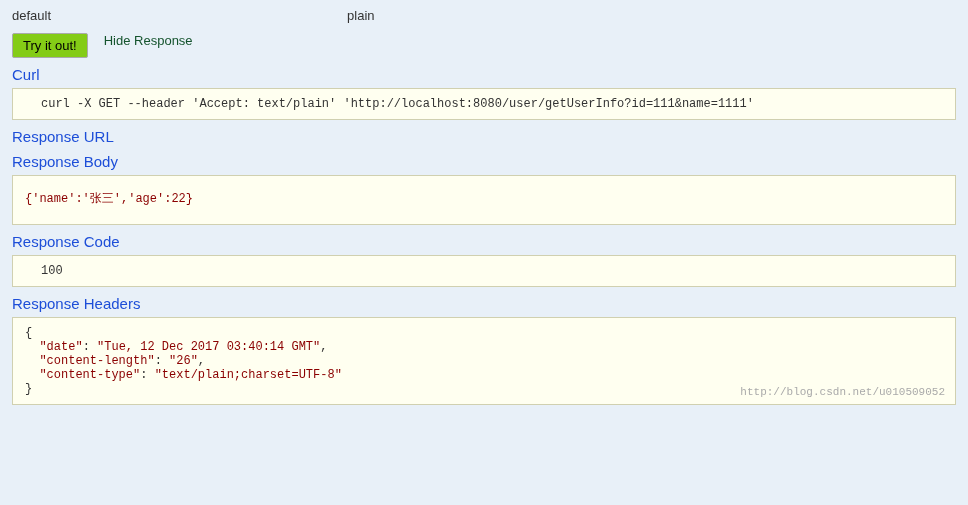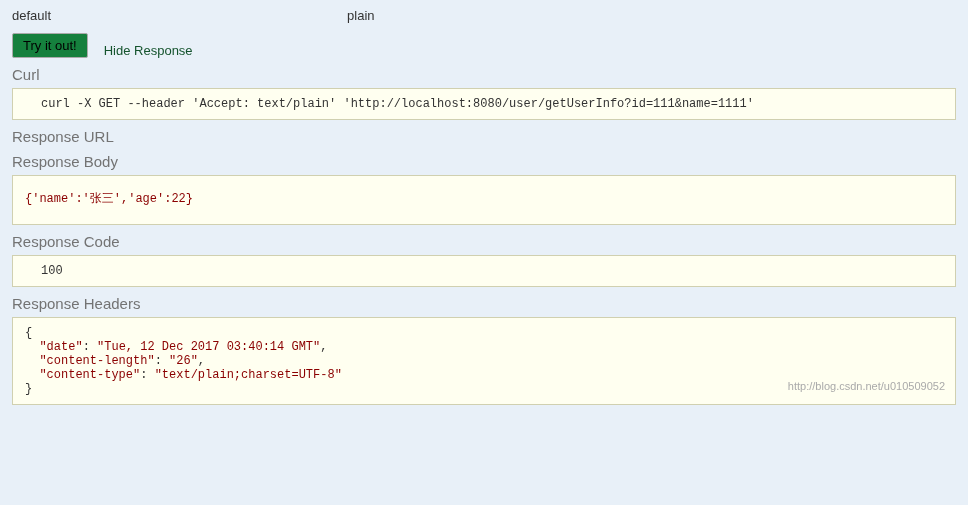--- a/index.html
+++ b/index.html
@@ -5,39 +5,39 @@
     * { box-sizing: border-box; margin: 0; padding: 0; }
     body {
       background-color: #e8f0f8;
       font-family: Arial, sans-serif;
       font-size: 13px;
       color: #333;
       padding: 8px 12px;
     }
     .top-row {
       display: flex;
-      align-items: flex-end;
+      align-items: flex-start;
       gap: 16px;
       margin-bottom: 10px;
     }
     .try-it-btn {
       border: 1px solid #aaa;
-      background: #15803d;
+      background: #84cc16;
       padding: 4px 10px;
       font-size: 13px;
       cursor: pointer;
       border-radius: 2px;
     }
     .hide-response-link {
       color: #14532d;
       text-decoration: none;
       font-size: 13px;
     }
     .section-label {
-      color: #737373;
+      color: #1d4ed8;
       font-size: 15px;
       font-weight: normal;
       margin: 8px 0 5px 0;
     }
     .code-box {
       background: #fffff0;
       border: 1px solid #d0d0b0;
       padding: 8px 28px;
       font-family: 'Courier New', Courier, monospace;
       font-size: 12px;
@@ -62,25 +62,25 @@
       padding: 8px 12px;
       font-family: 'Courier New', Courier, monospace;
       font-size: 12px;
       width: 100%;
       margin-bottom: 4px;
       position: relative;
       min-height: 80px;
     }
     .watermark {
       position: absolute;
-      bottom: 12px;
+      bottom: 6px;
       right: 10px;
       color: #aaa;
       font-size: 11px;
-      font-family: Liberation Sans, sans-serif;
+      font-family: Liberation Mono, monospace;
     }
   </style>
 </head>
 <body>
 
 <div class="top-row">
   <span>default</span>
   <span style="margin-left:280px;">plain</span>
 </div>
 

